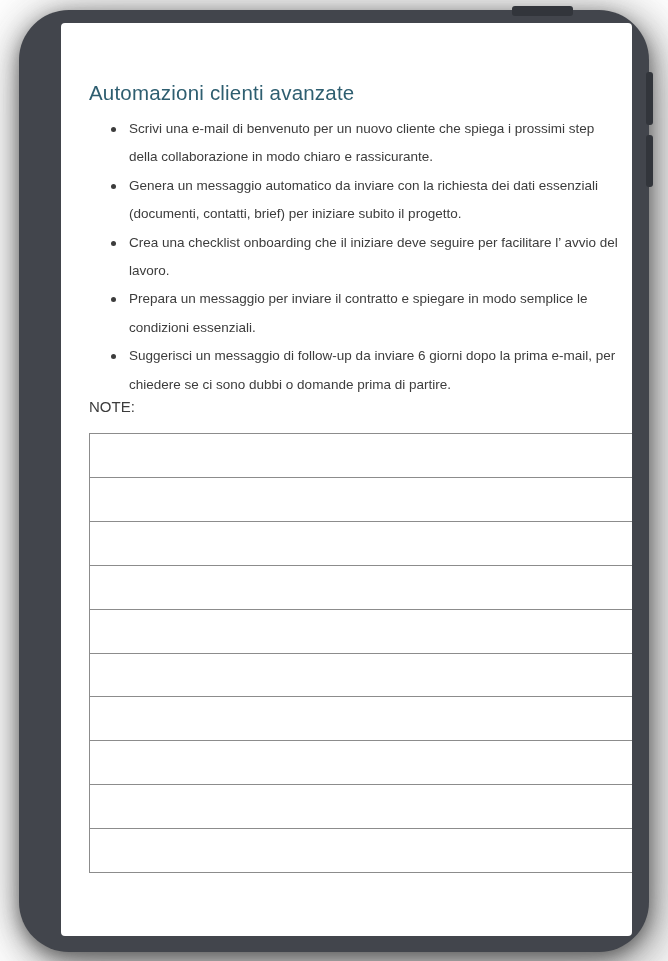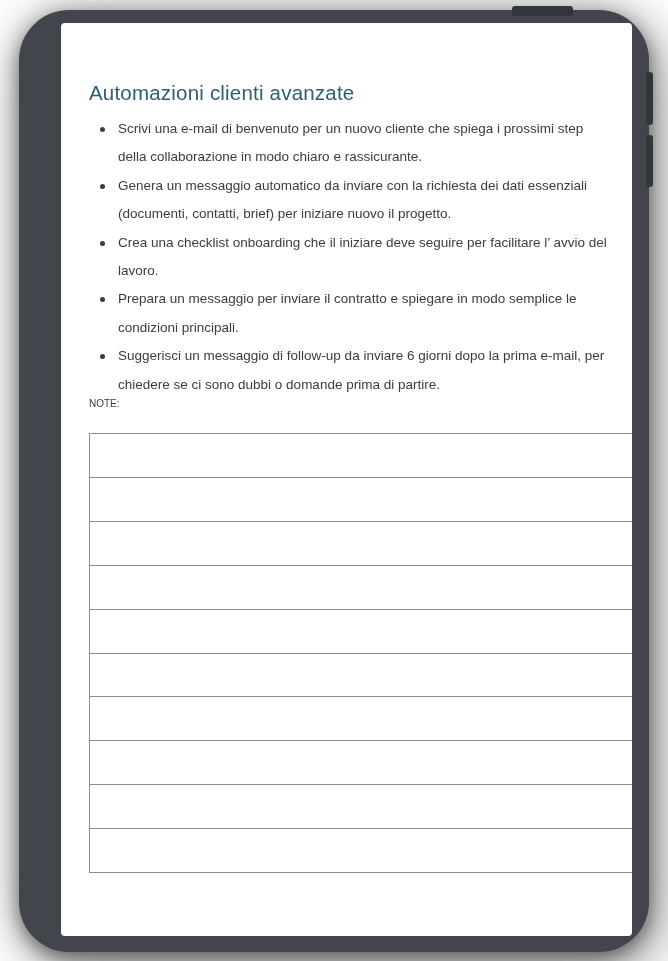--- a/index.html
+++ b/index.html
@@ -77,21 +77,21 @@
     left: 28px;
     top: 58px;
     margin: 0;
     font-size: 20.5px;
     font-weight: 400;
     letter-spacing: 0.2px;
     color: var(--title, #2e5e70);
   }
   .bullets {
     position: absolute;
-    left: 17px;
+    left: 28px;
     top: 92px;
     width: 534px;
     margin: 0;
     padding: 0;
     list-style: none;
     font-size: 13.5px;
     line-height: 28.4px;
     color: var(--body, #3c3c3c);
   }
   .bullets li {
@@ -105,21 +105,21 @@
     top: 12px;
     width: 5px;
     height: 5px;
     border-radius: 50%;
     background: var(--body, #3c3c3c);
   }
   .note-label {
     position: absolute;
     left: 28px;
     top: 375px;
-    font-size: 10px;
+    font-size: 15px;
     color: var(--body, #3c3c3c);
   }
   .note-table {
     position: absolute;
     left: 28px;
     top: 410px;
     width: 562px;
     height: 440px;
     box-sizing: border-box;
     border: 1px solid var(--table_border, #8c8c8c);
@@ -141,23 +141,23 @@
 <div class="stage">
   <div class="tablet">
     <div class="btn-power"></div>
     <div class="btn-volume-up"></div>
     <div class="btn-volume-down"></div>
     <div class="screen">
       <div class="doc">
         <h1 class="title">Automazioni clienti avanzate</h1>
         <ul class="bullets">
             <li>Scrivi una e-mail di benvenuto per un nuovo cliente che spiega i prossimi step della collaborazione in modo chiaro e rassicurante.</li>
-            <li>Genera un messaggio automatico da inviare con la richiesta dei dati essenziali (documenti, contatti, brief) per iniziare nuovo il progetto.</li>
+            <li>Genera un messaggio automatico da inviare con la richiesta dei dati essenziali (documenti, contatti, brief) per iniziare subito il progetto.</li>
             <li>Crea una checklist onboarding che il iniziare deve seguire per facilitare l’ avvio del lavoro.</li>
-            <li>Prepara un messaggio per inviare il contratto e spiegare in modo semplice le condizioni principali.</li>
+            <li>Prepara un messaggio per inviare il contratto e spiegare in modo semplice le condizioni essenziali.</li>
             <li>Suggerisci un messaggio di follow-up da inviare 6 giorni dopo la prima e-mail, per chiedere se ci sono dubbi o domande prima di partire.</li>
           </ul>
         <div class="note-label">NOTE:</div>
         <div class="note-table">
             <div class="note-row"></div>
             <div class="note-row"></div>
             <div class="note-row"></div>
             <div class="note-row"></div>
             <div class="note-row"></div>
             <div class="note-row"></div>

